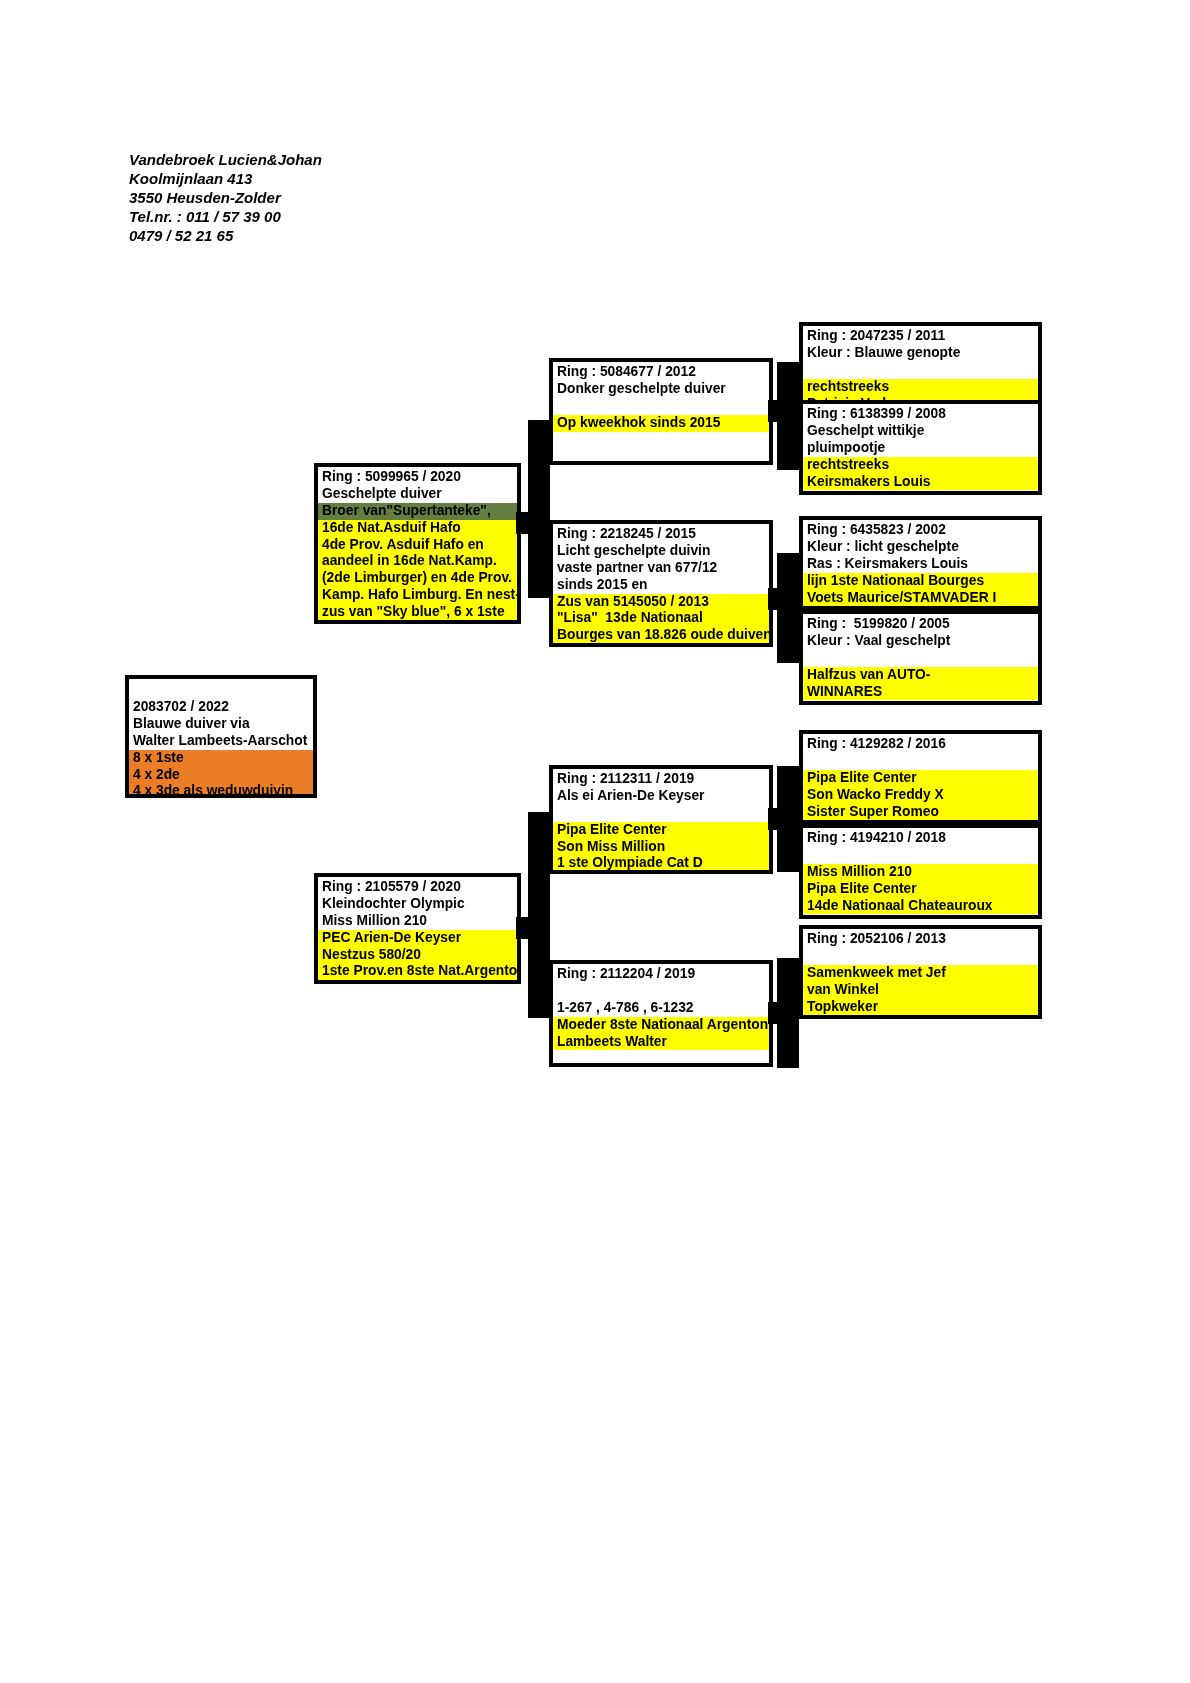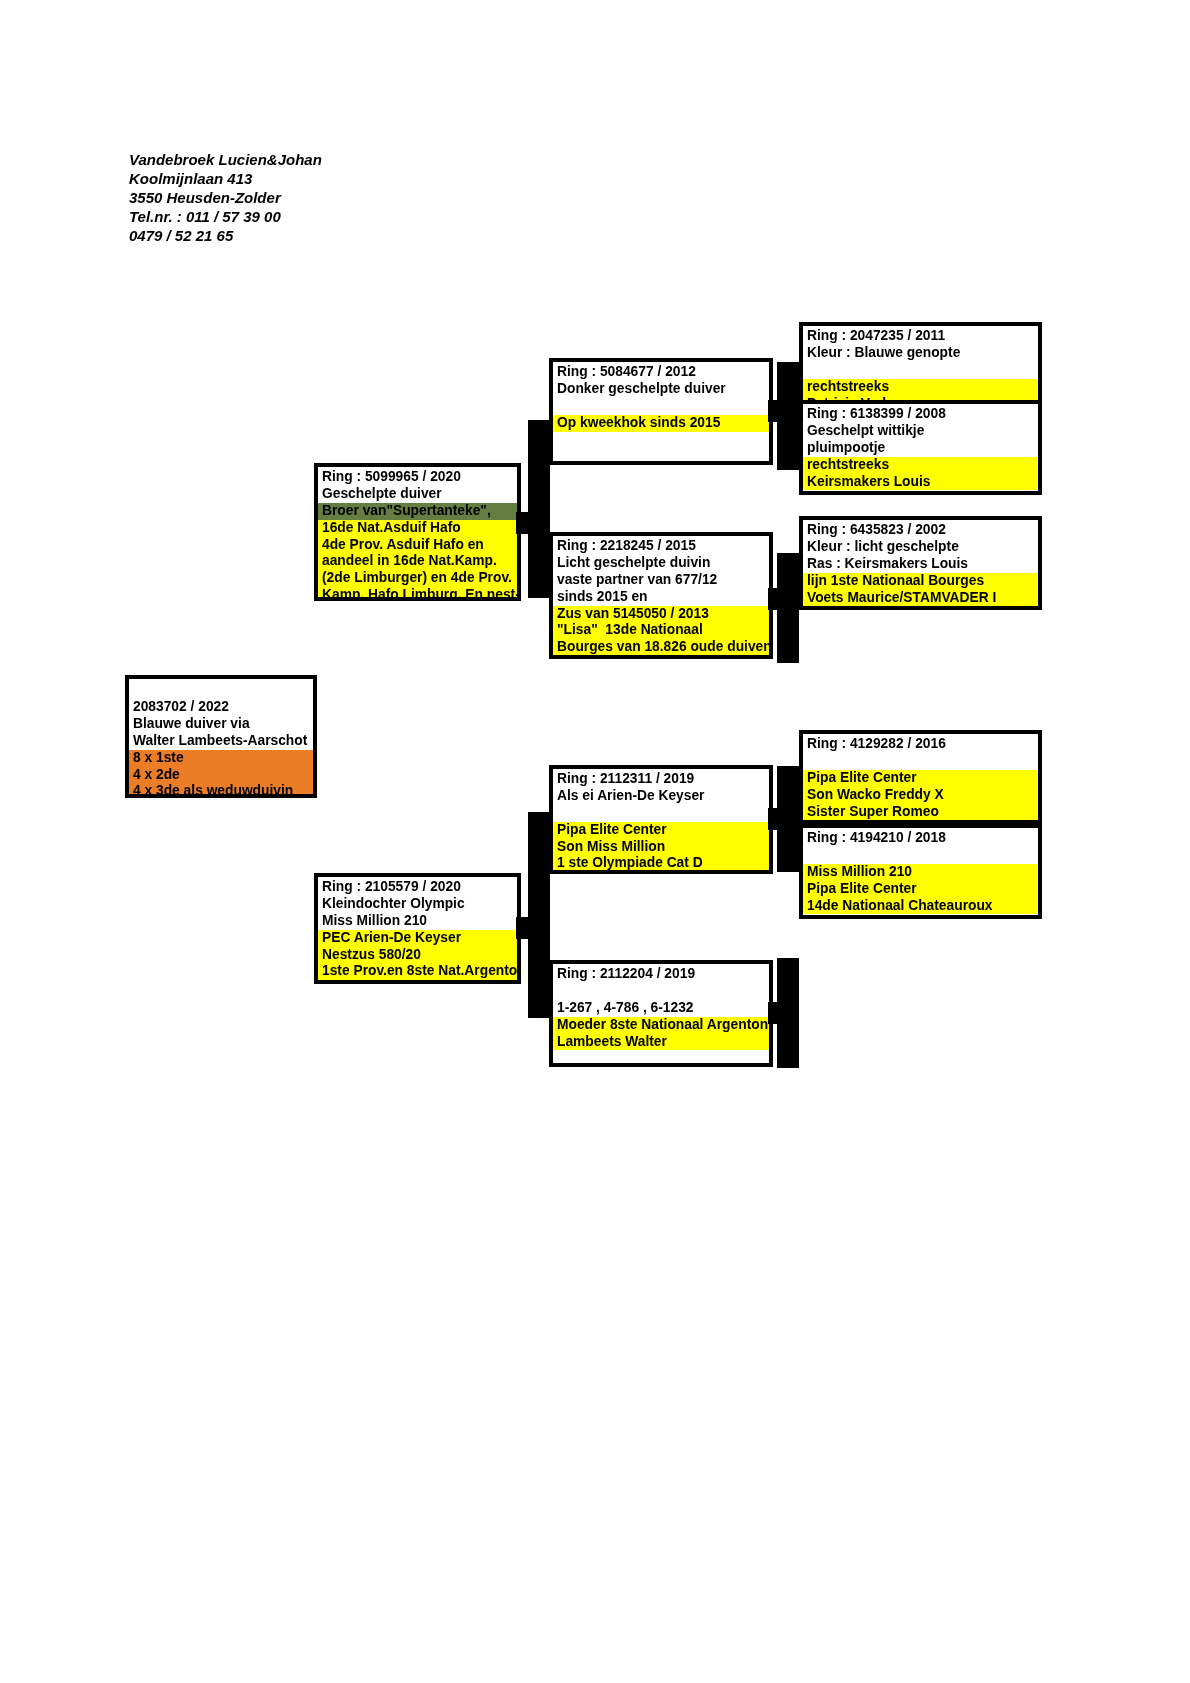--- a/index.html
+++ b/index.html
@@ -14,24 +14,24 @@
   .pbox{position:absolute;border:4px solid #000;background:#fff;box-sizing:border-box;
         padding-top:2px;overflow:hidden;}
   .pline{height:16.9px;line-height:16.9px;font-size:13.8px;font-weight:bold;
          padding:0 4px;white-space:pre;overflow:hidden;}
   .bg-w{background:transparent;}
   .bg-y{background:var(--yellow,#ffff00);}
   .bg-g{background:var(--green,#647e41);}
   .bg-o{background:var(--orange,#ea7d26);}
 
   #bx-subject{left:93px;top:675px;width:192px;height:123px;padding-top:20px;}
-  #bx-father {left:282px;top:463px;width:207px;height:138px;}
+  #bx-father {left:282px;top:463px;width:207px;height:161px;}
   #bx-mother {left:282px;top:873px;width:207px;height:111px;}
   #bx-fA{left:517px;top:358px;width:224px;height:107px;}
-  #bx-fB{left:517px;top:532px;width:224px;height:127px;}
+  #bx-fB{left:517px;top:520px;width:224px;height:127px;}
   #bx-mC{left:517px;top:765px;width:224px;height:109px;}
   #bx-mD{left:517px;top:960px;width:224px;height:107px;}
   #bx-g1{left:767px;top:322px;width:243px;height:93px;}
   #bx-g2{left:767px;top:400px;width:243px;height:95px;}
   #bx-g3{left:767px;top:516px;width:243px;height:94px;}
   #bx-g4{left:767px;top:610px;width:243px;height:95px;}
   #bx-g5{left:767px;top:730px;width:243px;height:94px;}
   #bx-g6{left:767px;top:824px;width:243px;height:95px;}
   #bx-g7{left:767px;top:925px;width:243px;height:94px;}
   #bx-g8{left:767px;top:1019px;width:243px;height:95px;}
@@ -138,33 +138,47 @@
       <div class="pline bg-y">rechtstreeks</div>
       <div class="pline bg-y">Keirsmakers Louis</div>
     </div>
   <div class="pbox" id="bx-g3">
       <div class="pline bg-w">Ring : 6435823 / 2002</div>
       <div class="pline bg-w">Kleur : licht geschelpte</div>
       <div class="pline bg-w">Ras : Keirsmakers Louis</div>
       <div class="pline bg-y">lijn 1ste Nationaal Bourges</div>
       <div class="pline bg-y">Voets Maurice/STAMVADER I</div>
     </div>
+  <div class="pbox" id="bx-g4">
+      <div class="pline bg-w">Ring :  5199820 / 2005</div>
+      <div class="pline bg-w">Kleur : Vaal geschelpt</div>
+      <div class="pline bg-w"></div>
+      <div class="pline bg-y">Halfzus van AUTO-</div>
+      <div class="pline bg-y">WINNARES</div>
+    </div>
   <div class="pbox" id="bx-g5">
       <div class="pline bg-w">Ring : 4129282 / 2016</div>
       <div class="pline bg-w"></div>
       <div class="pline bg-y">Pipa Elite Center</div>
       <div class="pline bg-y">Son Wacko Freddy X</div>
       <div class="pline bg-y">Sister Super Romeo</div>
     </div>
   <div class="pbox" id="bx-g6">
       <div class="pline bg-w">Ring : 4194210 / 2018</div>
       <div class="pline bg-w"></div>
       <div class="pline bg-y">Miss Million 210</div>
       <div class="pline bg-y">Pipa Elite Center</div>
       <div class="pline bg-y">14de Nationaal Chateauroux</div>
+    </div>
+  <div class="pbox" id="bx-g7">
+      <div class="pline bg-w">Ring : 2052106 / 2013</div>
+      <div class="pline bg-w"></div>
+      <div class="pline bg-y">Samenkweek met Jef</div>
+      <div class="pline bg-y">van Winkel</div>
+      <div class="pline bg-y">Topkweker</div>
     </div>
 
   <div class="conn" id="cn-father-stub"></div>
   <div class="conn" id="cn-father-bar"></div>
   <div class="conn" id="cn-mother-stub"></div>
   <div class="conn" id="cn-mother-bar"></div>
   <div class="conn" id="cn-fA-stub"></div>
   <div class="conn" id="cn-fA-bar"></div>
   <div class="conn" id="cn-fB-stub"></div>
   <div class="conn" id="cn-fB-bar"></div>

